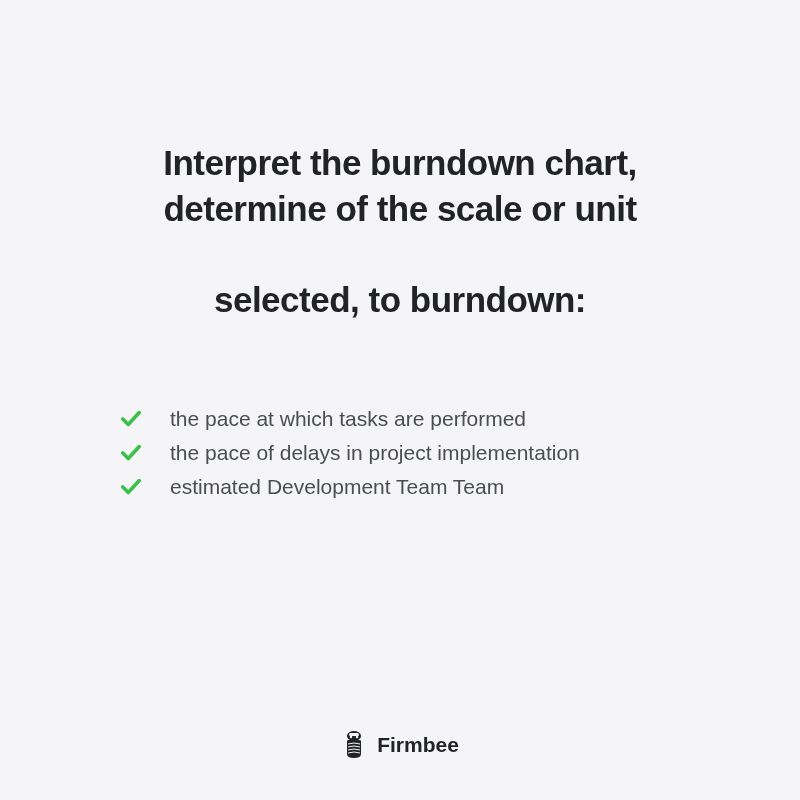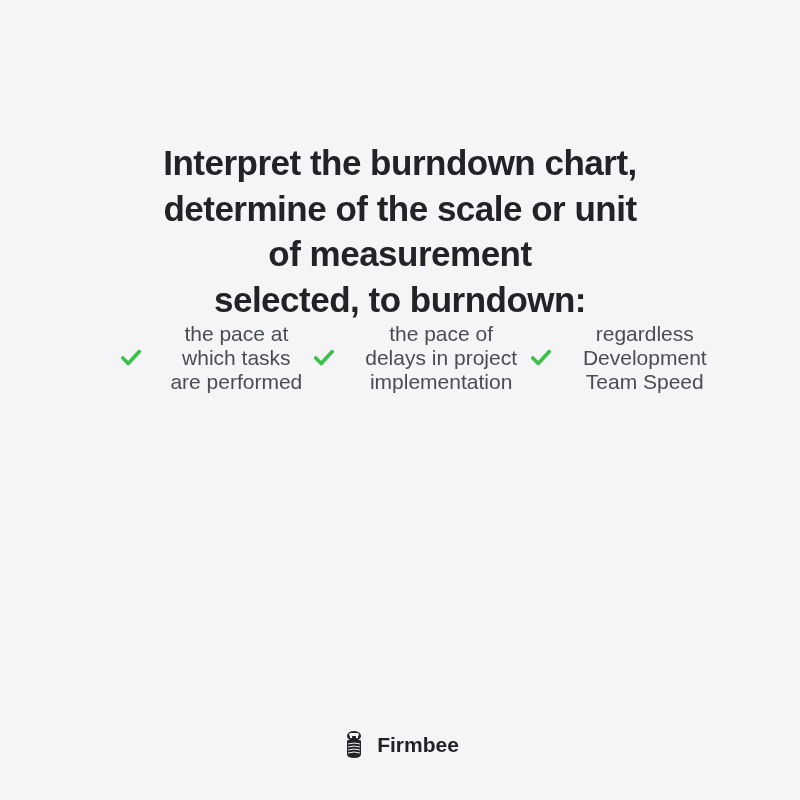--- a/index.html
+++ b/index.html
@@ -17,28 +17,29 @@
       align-items: center;
       padding: 140px 90px 40px 90px;
       color: #212327;
     }
     .heading {
       text-align: center;
       font-size: 35px;
       font-weight: 700;
       line-height: 1.3;
       color: #212327;
+      margin-bottom: 85px;
       letter-spacing: -0.5px;
     }
     .list {
       width: 100%;
       display: flex;
+      flex-direction: column;
       gap: 10px;
       padding-left: 30px;
-      text-align: center;
     }
     .list-item {
       display: flex;
       align-items: center;
       gap: 28px;
     }
     .check-icon {
       width: 22px;
       height: 22px;
       flex-shrink: 0;
@@ -72,21 +73,21 @@
       font-weight: 700;
       color: #212327;
     }
   </style>
 </head>
 <body>
 
 <h1 class="heading">
   <span>Interpret the burndown chart,</span><br>
   <span>determine of the scale or unit</span><br>
-  <span>of measurement</span><br>
+  <br>
   <span>selected, to burndown:</span>
 </h1>
 
 <div class="list">
   <div class="list-item">
     <span class="check-icon">
       <svg viewBox="0 0 24 24" fill="none" stroke="#3bc14a" stroke-width="4" stroke-linecap="round" stroke-linejoin="round">
         <polyline points="3 12 9 18 21 5"></polyline>
       </svg>
     </span>
@@ -99,21 +100,21 @@
       </svg>
     </span>
     <span class="item-text">the pace of delays in project implementation</span>
   </div>
   <div class="list-item">
     <span class="check-icon">
       <svg viewBox="0 0 24 24" fill="none" stroke="#3bc14a" stroke-width="4" stroke-linecap="round" stroke-linejoin="round">
         <polyline points="3 12 9 18 21 5"></polyline>
       </svg>
     </span>
-    <span class="item-text">regardless Development Team Speed</span>
+    <span class="item-text">estimated Development Team Team</span>
   </div>
 </div>
 
 <div class="footer">
   <span class="logo-icon">
     <svg viewBox="0 0 26 30" fill="#212327">
       <ellipse cx="13" cy="6" rx="7" ry="5" fill="#212327"></ellipse>
       <rect x="8" y="3" width="10" height="3" rx="1.5" fill="#f5f5f7"></rect>
       <circle cx="10" cy="7" r="1.2" fill="#f5f5f7"></circle>
       <circle cx="16" cy="7" r="1.2" fill="#f5f5f7"></circle>

